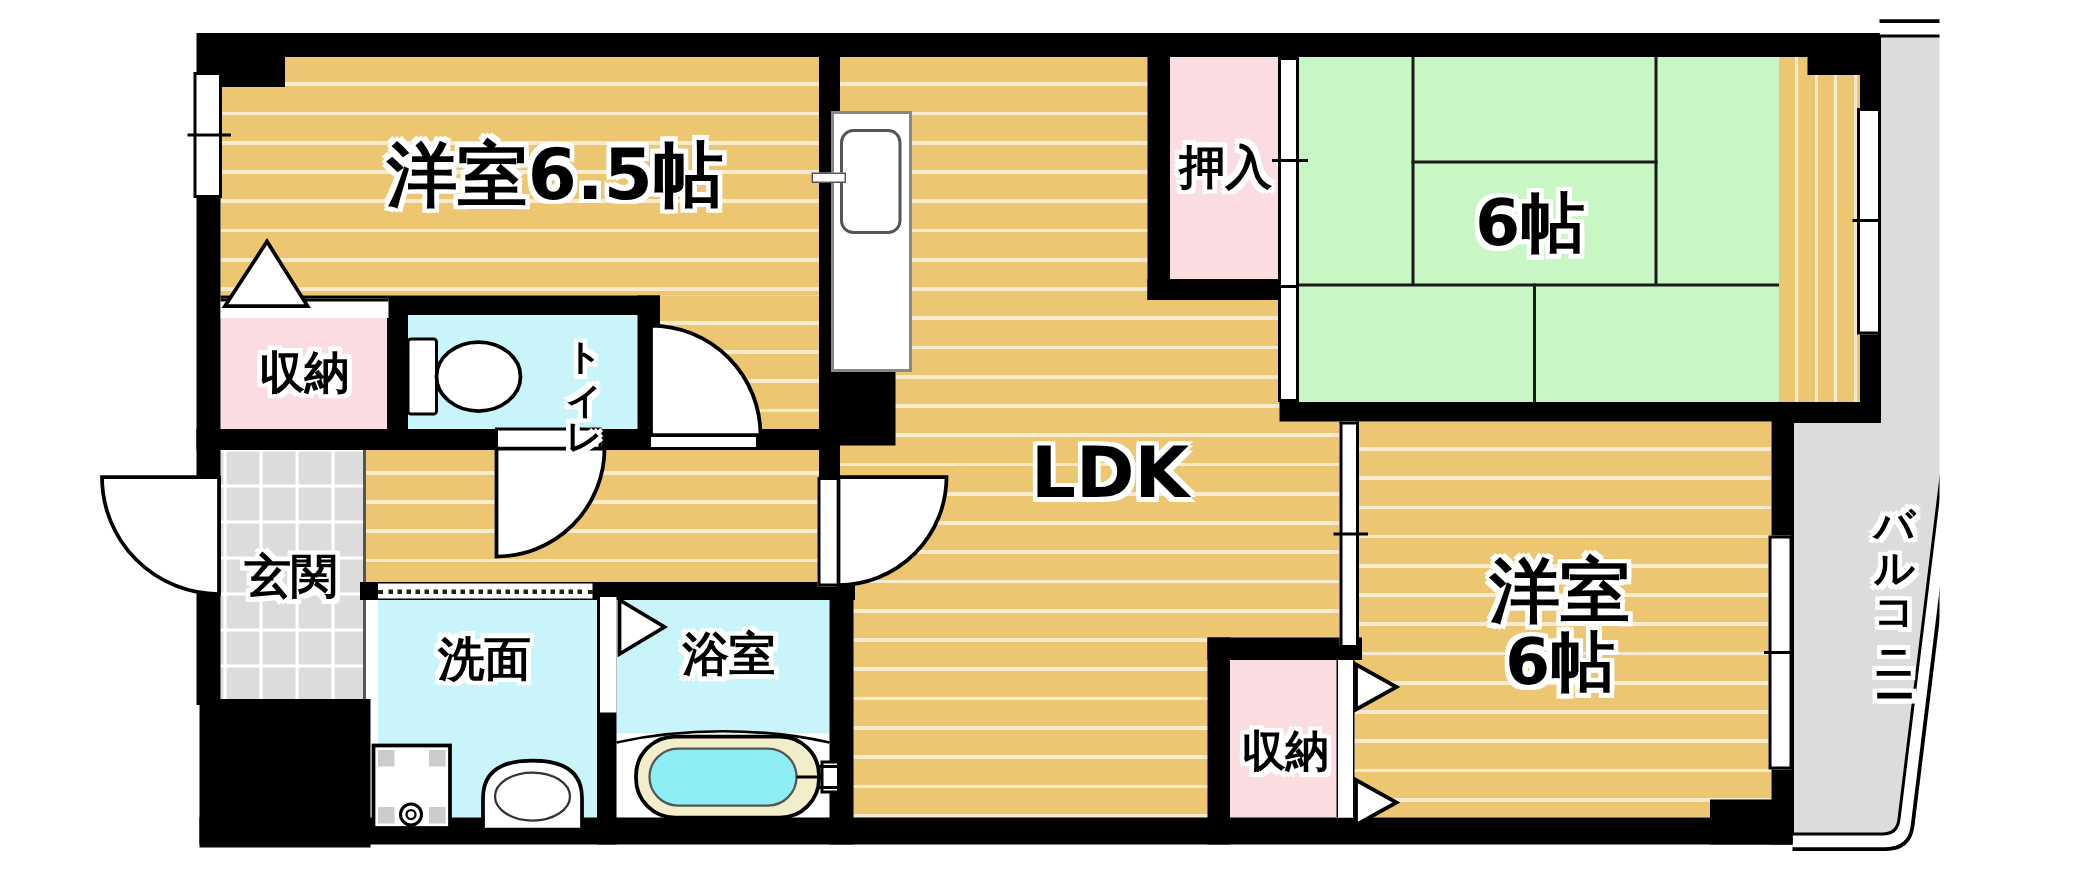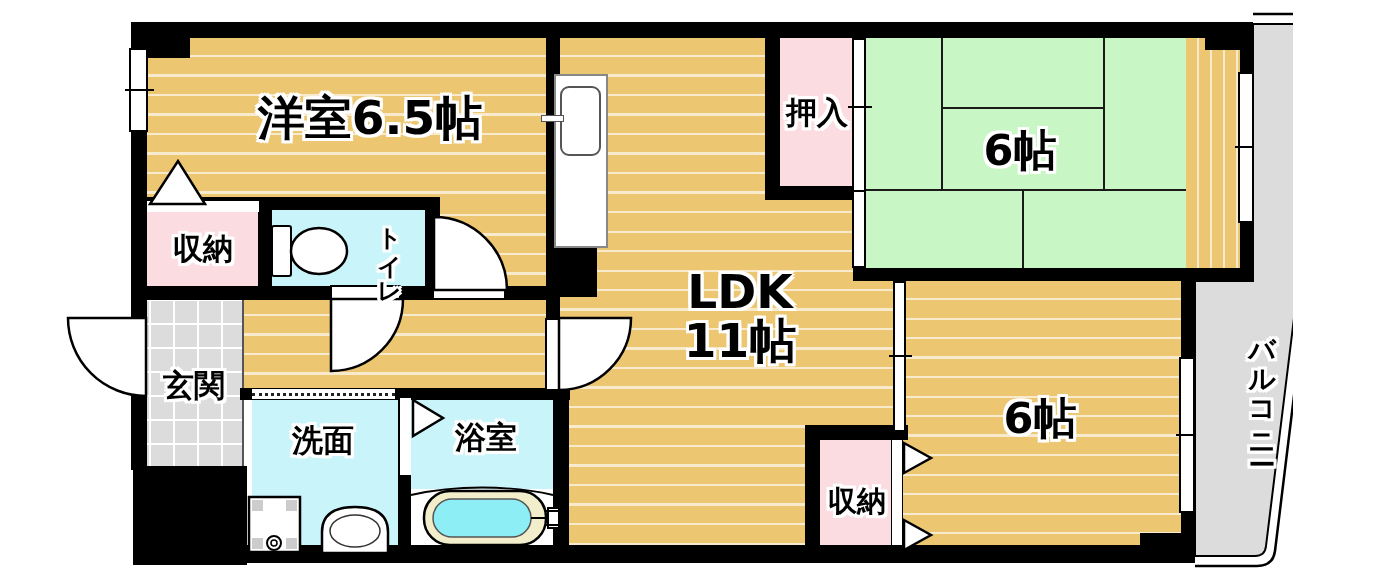--- a/index.html
+++ b/index.html
@@ -167,30 +167,30 @@
     <line x1="531" y1="518" x2="550" y2="518" stroke="#000" stroke-width="2"></line>
     <rect x="548" y="508" width="11" height="20" fill="#fff" stroke="#000" stroke-width="2"></rect>
     <line x1="545" y1="511" x2="562" y2="511" stroke="#000" stroke-width="2"></line>
     <line x1="545" y1="525" x2="562" y2="525" stroke="#000" stroke-width="2"></line>
   </svg>
 
   <div class="lbl" style="left:370px;top:118px;font-size:47px;">洋室6.5帖</div>
 
   <div class="lbl" style="left:740px;top:317px;font-size:47px;">
     <span style="display:block;">LDK</span>
-    <span style="display:block;">11帖</span>
   </div>
 
   <div class="lbl" style="left:817px;top:112px;font-size:31px;">押入</div>
 
   <div class="lbl" style="left:1020px;top:150px;font-size:47px;">
     <span style="display:block;font-size:43px;">6帖</span>
   </div>
 
   <div class="lbl" style="left:1040px;top:418px;font-size:47px;">
+    <span style="display:block;">洋室</span>
     <span style="display:block;font-size:43px;">6帖</span>
   </div>
 
   <div class="lbl lbl-v" style="left:1262px;top:385px;font-size:27px;letter-spacing:2px;">バルコニー</div>
 
   <div class="lbl" style="left:203px;top:249px;font-size:30px;">収納</div>
   <div class="lbl" style="left:857px;top:501px;font-size:29px;">収納</div>
   <div class="lbl" style="left:194px;top:385px;font-size:31px;">玄関</div>
   <div class="lbl" style="left:323px;top:440px;font-size:31px;">洗面</div>
   <div class="lbl" style="left:486px;top:437px;font-size:31px;">浴室</div>

